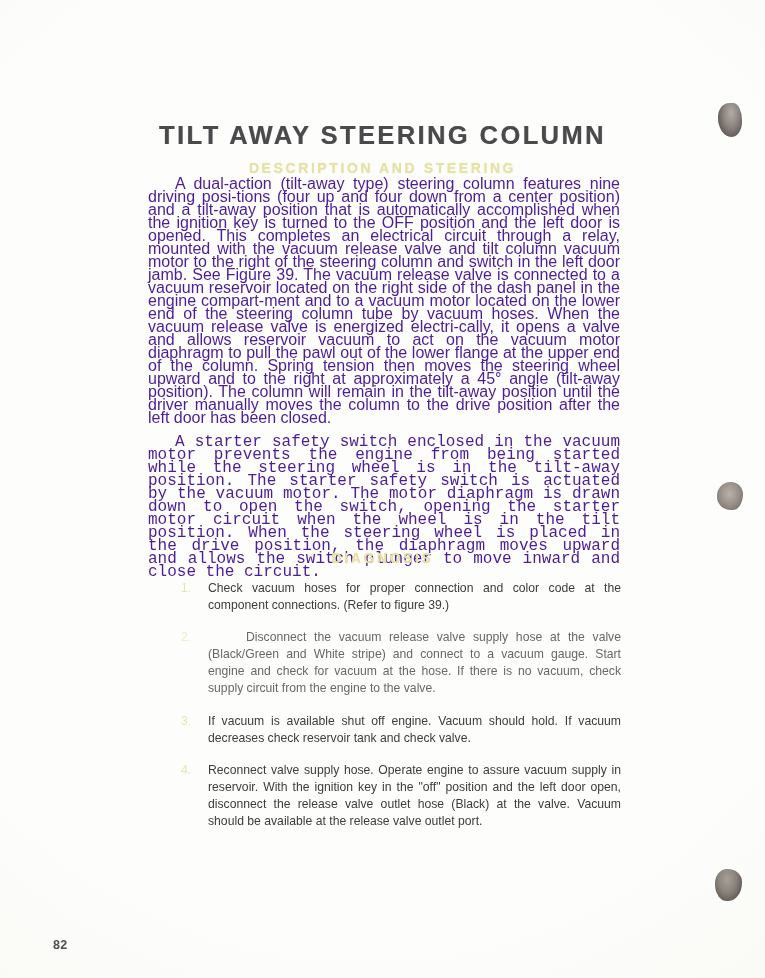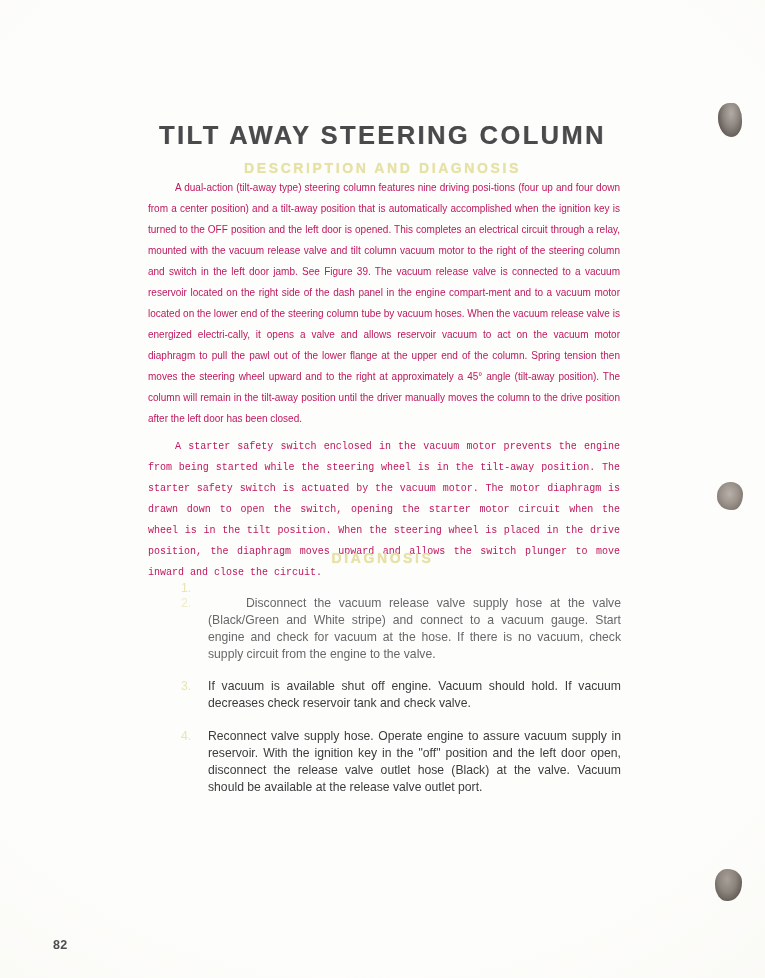--- a/index.html
+++ b/index.html
@@ -56,23 +56,23 @@
     white-space: nowrap;
   }
   .sub-head.desc { top: 148px; }
   .sub-head.diag { top: 538px; }
 
   
   .col {
     position: absolute;
     left: 148px;
     width: 472px;
-    font-size: 10px;
-    line-height: 21px;
-    color: #be185d;
+    font-size: 16px;
+    line-height: 13px;
+    color: #4c1d95;
     text-align: justify;
     text-justify: inter-word;
     hyphens: manual;
   }
 
   .col p {
     margin: 0;
     text-indent: 27px;
   }
 
@@ -157,35 +157,36 @@
 </style>
 </head>
 <body>
 
 <div id="page">
 
   <div id="paper-tone"></div>
 
   <h1 class="main-title">TILT AWAY STEERING COLUMN</h1>
 
-  <h2 class="sub-head desc">DESCRIPTION AND DIAGNOSIS</h2>
+  <h2 class="sub-head desc">DESCRIPTION AND STEERING</h2>
 
   <div class="col" id="para-1">
     <p>A dual-action (tilt-away type) steering column features nine driving posi-tions (four up and four down from a center position) and a tilt-away position that is automatically accomplished when the ignition key is turned to the OFF position and the left door is opened. This completes an electrical circuit through a relay, mounted with the vacuum release valve and tilt column vacuum motor to the right of the steering column and switch in the left door jamb. See Figure 39. The vacuum release valve is connected to a vacuum reservoir located on the right side of the dash panel in the engine compart-ment and to a vacuum motor located on the lower end of the steering column tube by vacuum hoses. When the vacuum release valve is energized electri-cally, it opens a valve and allows reservoir vacuum to act on the vacuum motor diaphragm to pull the pawl out of the lower flange at the upper end of the column. Spring tension then moves the steering wheel upward and to the right at approximately a 45° angle (tilt-away position). The column will remain in the tilt-away position until the driver manually moves the column to the drive position after the left door has been closed.</p>
   </div>
 
   <div class="col" id="para-2">
     <p>A starter safety switch enclosed in the vacuum motor prevents the engine from being started while the steering wheel is in the tilt-away position. The starter safety switch is actuated by the vacuum motor. The motor diaphragm is drawn down to open the switch, opening the starter motor circuit when the wheel is in the tilt position. When the steering wheel is placed in the drive position, the diaphragm moves upward and allows the switch plunger to move inward and close the circuit.</p>
   </div>
 
   <h2 class="sub-head diag">DIAGNOSIS</h2>
 
   <ol id="diag-list">
     <li>
       <span class="marker">1.</span>
+      <span class="body">Check vacuum hoses for proper connection and color code at the component connections. (Refer to figure 39.)</span>
     </li>
     <li class="faded">
       <span class="marker">2.</span>
       <span class="body">Disconnect the vacuum release valve supply hose at the valve (Black/Green and White stripe) and connect to a vacuum gauge. Start engine and check for vacuum at the hose. If there is no vacuum, check supply circuit from the engine to the valve.</span>
     </li>
     <li>
       <span class="marker">3.</span>
       <span class="body">If vacuum is available shut off engine. Vacuum should hold. If vacuum decreases check reservoir tank and check valve.</span>
     </li>
     <li>

